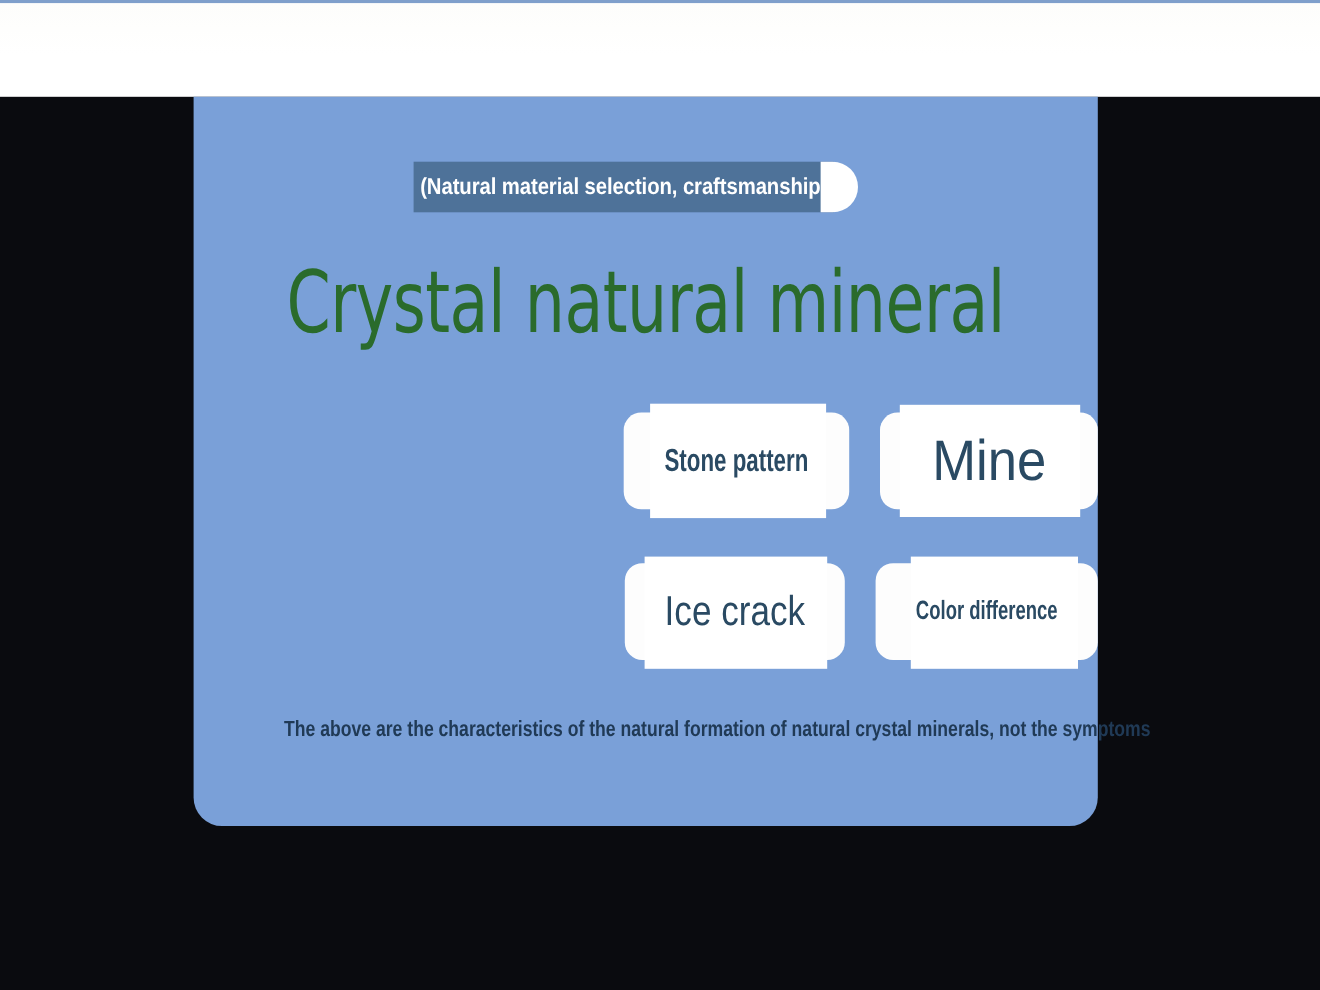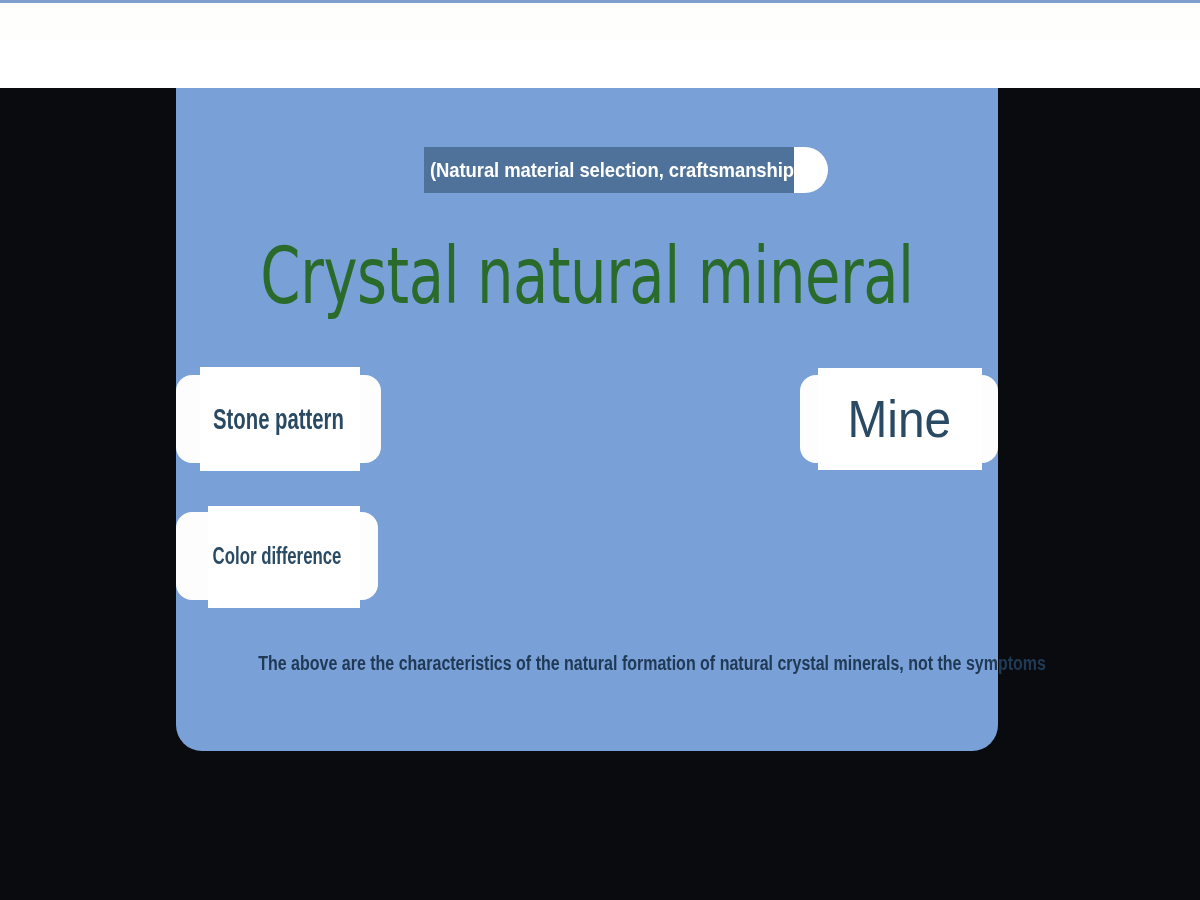--- a/index.html
+++ b/index.html
@@ -33,21 +33,21 @@
   .slide {
     position:absolute; left:176px; top:88px;
     width:822px; height:663px;
     background:#7aa0d8;
     border-radius:0 0 26px 26px;
   }
 
   
   .banner-wrap {
     position:absolute; left:200px; top:59px;
-    width:410px; height:46px;margin-left:48px;
+    width:410px; height:46px;
   }
   .banner-bar {
     position:absolute; left:0; top:0;
     width:382px; height:46px;
     background:#4e7299;
     display:flex; align-items:center;
     padding-left:6px;
   }
   .banner-text {
     color:#ffffff;
@@ -76,21 +76,21 @@
     font-weight:400;
     font-family:"Liberation Sans Narrow","DejaVu Sans Condensed","Liberation Sans", sans-serif;
     transform:scaleX(0.82);
     letter-spacing:-0.5px;
     white-space:nowrap;
   }
 
   
   .pill-row {
     position:absolute; left:0; width:822px;
-    display:flex; justify-content:space-between;
+    display:flex; justify-content:flex-end;
     gap:28px;
   }
   .row-1 { top:287px; }
   .row-2 { top:424px; }
 
   .pill {
     position:relative;
     height:88px;
     display:flex; align-items:center; justify-content:center;
   }
@@ -182,20 +182,25 @@
         <div class="pill-main"></div>
         <div class="pill-back"></div>
         <span class="pill-label">Mine</span>
       </div>
 
     </div>
 
     <div class="pill-row row-2">
 
 
+      <div class="pill p-ice">
+        <div class="pill-main"></div>
+        <div class="pill-back"></div>
+        <span class="pill-label">Ice crack</span>
+      </div>
 
       <div class="pill p-color">
         <div class="pill-main"></div>
         <div class="pill-back"></div>
         <span class="pill-label">Color difference</span>
       </div>
 
     </div>
 
     <div class="caption">The above are the characteristics of the natural formation of natural crystal minerals, not the symptoms</div>

